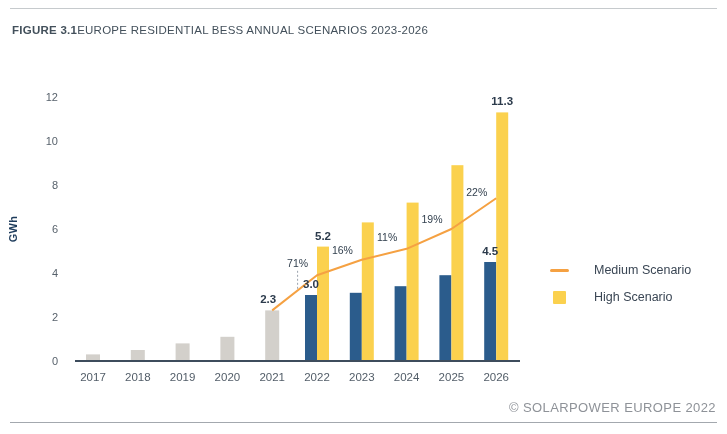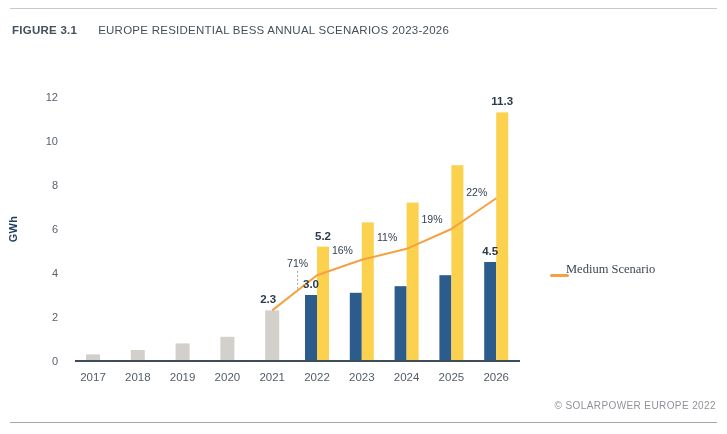--- a/index.html
+++ b/index.html
@@ -6,38 +6,38 @@
   html,body { width:727px; height:434px; background:#ffffff; overflow:hidden;
     font-family:"Liberation Sans", sans-serif; }
   #page { position:relative; width:727px; height:434px; background:#fff; }
 
   .rule { position:absolute; left:10px; right:10px; height:1px; }
   #top-rule { top:8px; background:#c6cacd; }
   #bottom-rule { top:422px; background:#a3a8ae; }
 
   #figure-title { position:absolute; left:12px; top:24px; font-size:11.5px;
     letter-spacing:.25px; color:#43505b; white-space:nowrap; }
-  #figure-title .prefix { font-weight:bold; margin-right:21px; }
+  #figure-title .prefix { font-weight:bold; margin-right:0; }
 
   #chart-svg { position:absolute; left:0; top:0; }
 
   text.tick  { font-size:11px;  fill:#58626c; }
   text.year  { font-size:11.5px; fill:#525d68; }
   text.vlab  { font-size:11.5px; font-weight:bold; fill:#2c3b4c; }
   text.plab  { font-size:10.5px; fill:#33414f; }
   text.ylab  { font-size:11px;  font-weight:bold; fill:#1e3c5c; letter-spacing:.3px; }
 
   #legend { position:absolute; left:553px; top:263px; display:flex;
     flex-direction:column; gap:13px; }
-  .legend-item { display:flex; align-items:flex-end; gap:0; height:14px;font-family:Liberation Serif, serif; }
+  .legend-item { display:flex; align-items:center; gap:28px; height:14px; }
   .swatch-square { width:13px; height:13px; border-radius:1px; flex:0 0 auto; }
   .swatch-line   { width:19px; height:3px; border-radius:2px; flex:0 0 auto; margin:0 -3px 0 -3px; }
   .legend-label { font-size:12.5px; color:#3a4654; white-space:nowrap; }
 
-  #copyright { position:absolute; right:11px; top:400px; font-size:10px;
+  #copyright { position:absolute; right:11px; top:400px; font-size:13px;
     letter-spacing:.4px; color:#8e9298; white-space:nowrap; }
 </style>
 </head>
 <body>
 
 <div id="page">
   <div id="top-rule" class="rule"></div>
 
   <div id="figure-title">
     <span class="prefix">FIGURE 3.1</span><span>EUROPE RESIDENTIAL BESS ANNUAL SCENARIOS 2023-2026</span>
@@ -90,18 +90,22 @@
       <text x="323" y="239.6" text-anchor="middle" class="vlab">5.2</text>
       <text x="490.2" y="255" text-anchor="middle" class="vlab">4.5</text>
       <text x="502.2" y="105.39999999999998" text-anchor="middle" class="vlab">11.3</text>
     </svg>
 
   <div id="legend">
       <div class="legend-item">
         <span class="swatch-line" style="background: rgb(245, 161, 66);"></span>
         <span class="legend-label">Medium Scenario</span>
       </div>
+      <div class="legend-item">
+        <span class="swatch-square" style="background: rgb(251, 209, 78);"></span>
+        <span class="legend-label">High Scenario</span>
+      </div>
     </div>
 
   <div id="copyright">© SOLARPOWER EUROPE 2022</div>
 
   <div id="bottom-rule" class="rule"></div>
 </div>
 
 </body></html>

